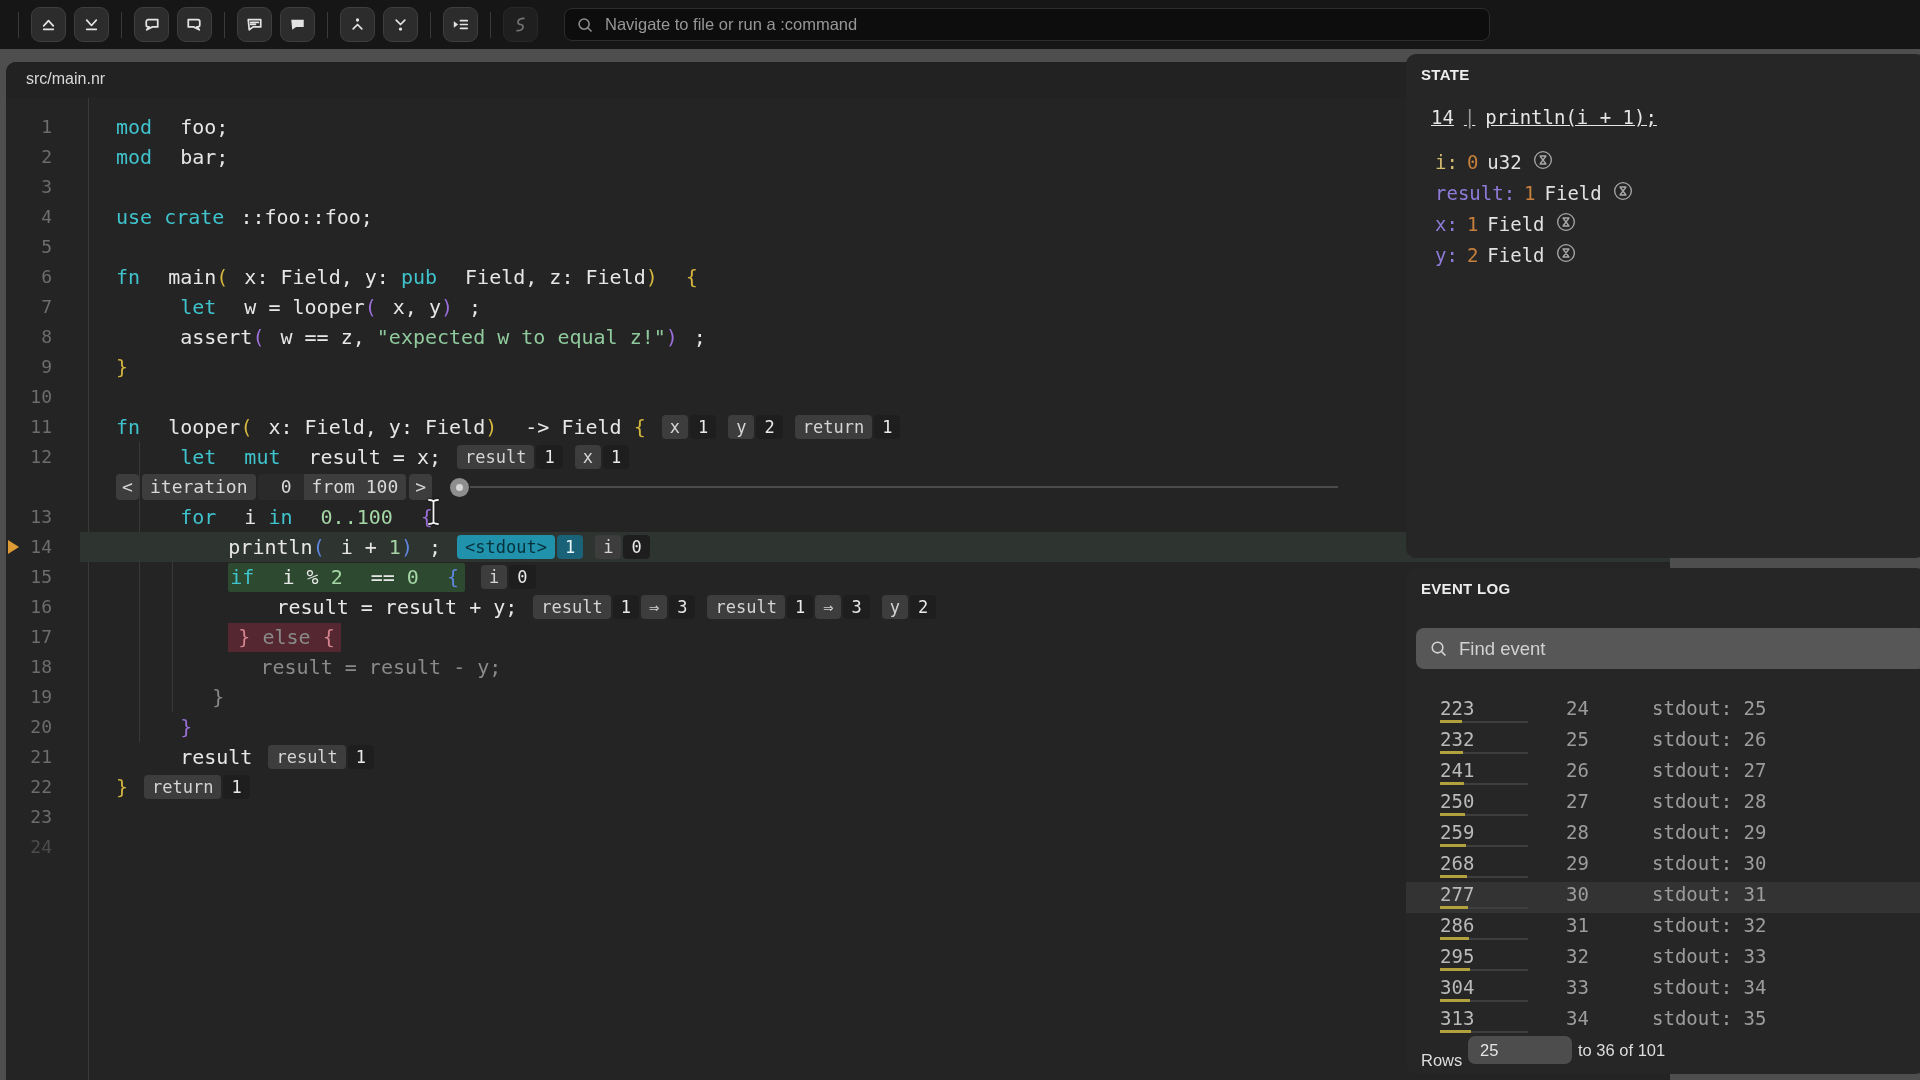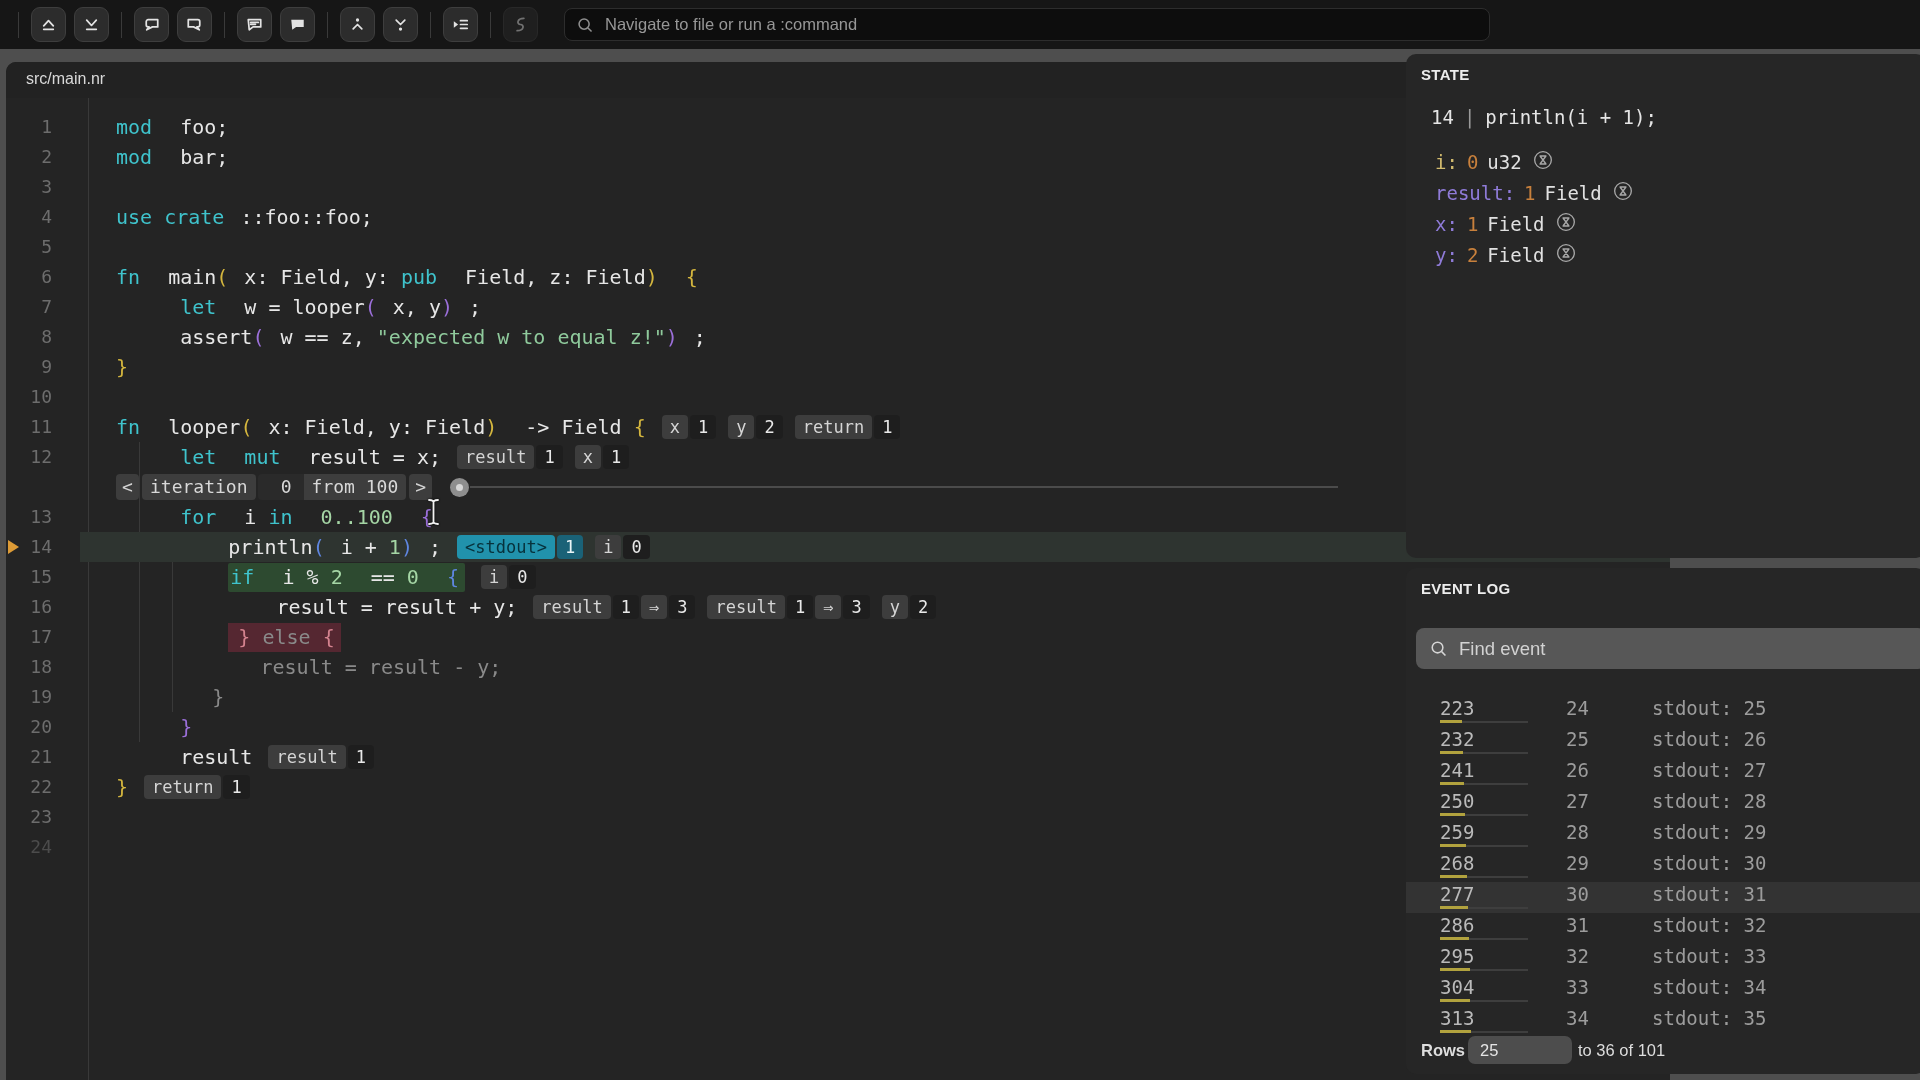--- a/index.html
+++ b/index.html
@@ -48,21 +48,21 @@
   .knob{width:19px;height:19px;border-radius:50%;background:#8e8e8e;margin-left:15px;position:relative;flex:0 0 auto;cursor:pointer;}
   .knob::after{content:"";position:absolute;left:6px;top:6px;width:7px;height:7px;border-radius:50%;background:#d6d6d6;}
   .wtrack{height:2px;width:868px;background:#4b4b4b;margin-left:1px;flex:0 0 auto;cursor:pointer;}
   .scrollbar{position:absolute;right:5px;top:281px;width:6px;height:208px;background:#6f6f6f;border-radius:3px;z-index:4;cursor:pointer;}
   .ibeam{position:absolute;left:420px;top:399px;z-index:6;filter:drop-shadow(0 0 1px #000);}
   
   .side{position:absolute;left:1406px;width:520px;background:#262626;border-radius:10px;z-index:2;}
   #state-panel{top:54px;height:504px;}
   #eventlog-panel{top:568px;height:506px;}
   .side h3{margin:0;position:absolute;left:15px;top:12px;font-size:15px;font-weight:bold;color:#ededed;letter-spacing:.3px;}
-  .state-loc{position:absolute;left:25px;top:52px;font-family:"DejaVu Sans Mono",monospace;font-size:19px;color:#e5e5e5;}
+  .state-loc{position:absolute;left:25px;top:52px;font-family:"DejaVu Sans Mono",monospace;font-size:19px;color:#e5e5e5;text-decoration:underline;}
   .state-loc .bar{color:#9a9a9a;margin:0 10px;}
   .vars{position:absolute;left:29px;top:92px;}
   .var{height:31px;display:flex;align-items:center;font-family:"DejaVu Sans Mono",monospace;font-size:19px;gap:9px;}
   .vname.purple{color:#8f7bd8;} .vname.gold{color:#d2bb6e;}
   .vval{color:#c8803c;} .vtype{color:#e1e1e1;}
   .hg{flex:0 0 auto;margin-left:2px;}
   .hg svg{stroke:#a8a8a8;fill:none;stroke-width:1.2;}
   
   .find{position:absolute;left:10px;right:0;top:60px;height:41px;background:#575757;border-radius:8px;display:flex;align-items:center;padding:0 13px;gap:9px;}
   .find svg{stroke:#d6d6d6;fill:none;stroke-width:1.6;}
@@ -70,21 +70,21 @@
   .find input::placeholder{color:#d2d2d2;}
   .events{position:absolute;left:0;right:0;top:128px;}
   .erow{position:relative;height:31px;font-family:"DejaVu Sans Mono",monospace;font-size:19px;color:#9c9c9c;cursor:pointer;}
   .erow.active{background:#333333;}
   .etime{position:absolute;left:34px;top:1px;color:#bababa;}
   .ebar{position:absolute;left:34px;top:25px;width:88px;height:2px;background:#3e3e3e;}
   .ebar i{display:block;height:3px;margin-top:-1px;background:#b1a23e;}
   .estep{position:absolute;left:160px;top:1px;}
   .etext{position:absolute;left:246px;top:1px;}
   .efoot{position:absolute;left:0;right:0;bottom:8px;height:30px;color:#dddddd;font-size:16.5px;}
-  .efoot .lbl{position:absolute;left:15px;top:5px;font-weight:bold;}
+  .efoot .lbl{position:absolute;left:15px;top:15px;}
   .efoot input{position:absolute;left:62px;top:0;width:92px;height:28px;background:#4d4d4d;border:none;border-radius:7px;color:#e5e5e5;font-size:16.5px;padding:0 0 0 12px;outline:none;font-family:"Liberation Sans",sans-serif;}
   .efoot .rng{position:absolute;left:172px;top:5px;}
 </style>
 </head>
 <body>
 
 <div class="toolbar">
   <div style="display:flex;align-items:center;">
       <div class="tsep"></div>
       <div class="tbtn">

